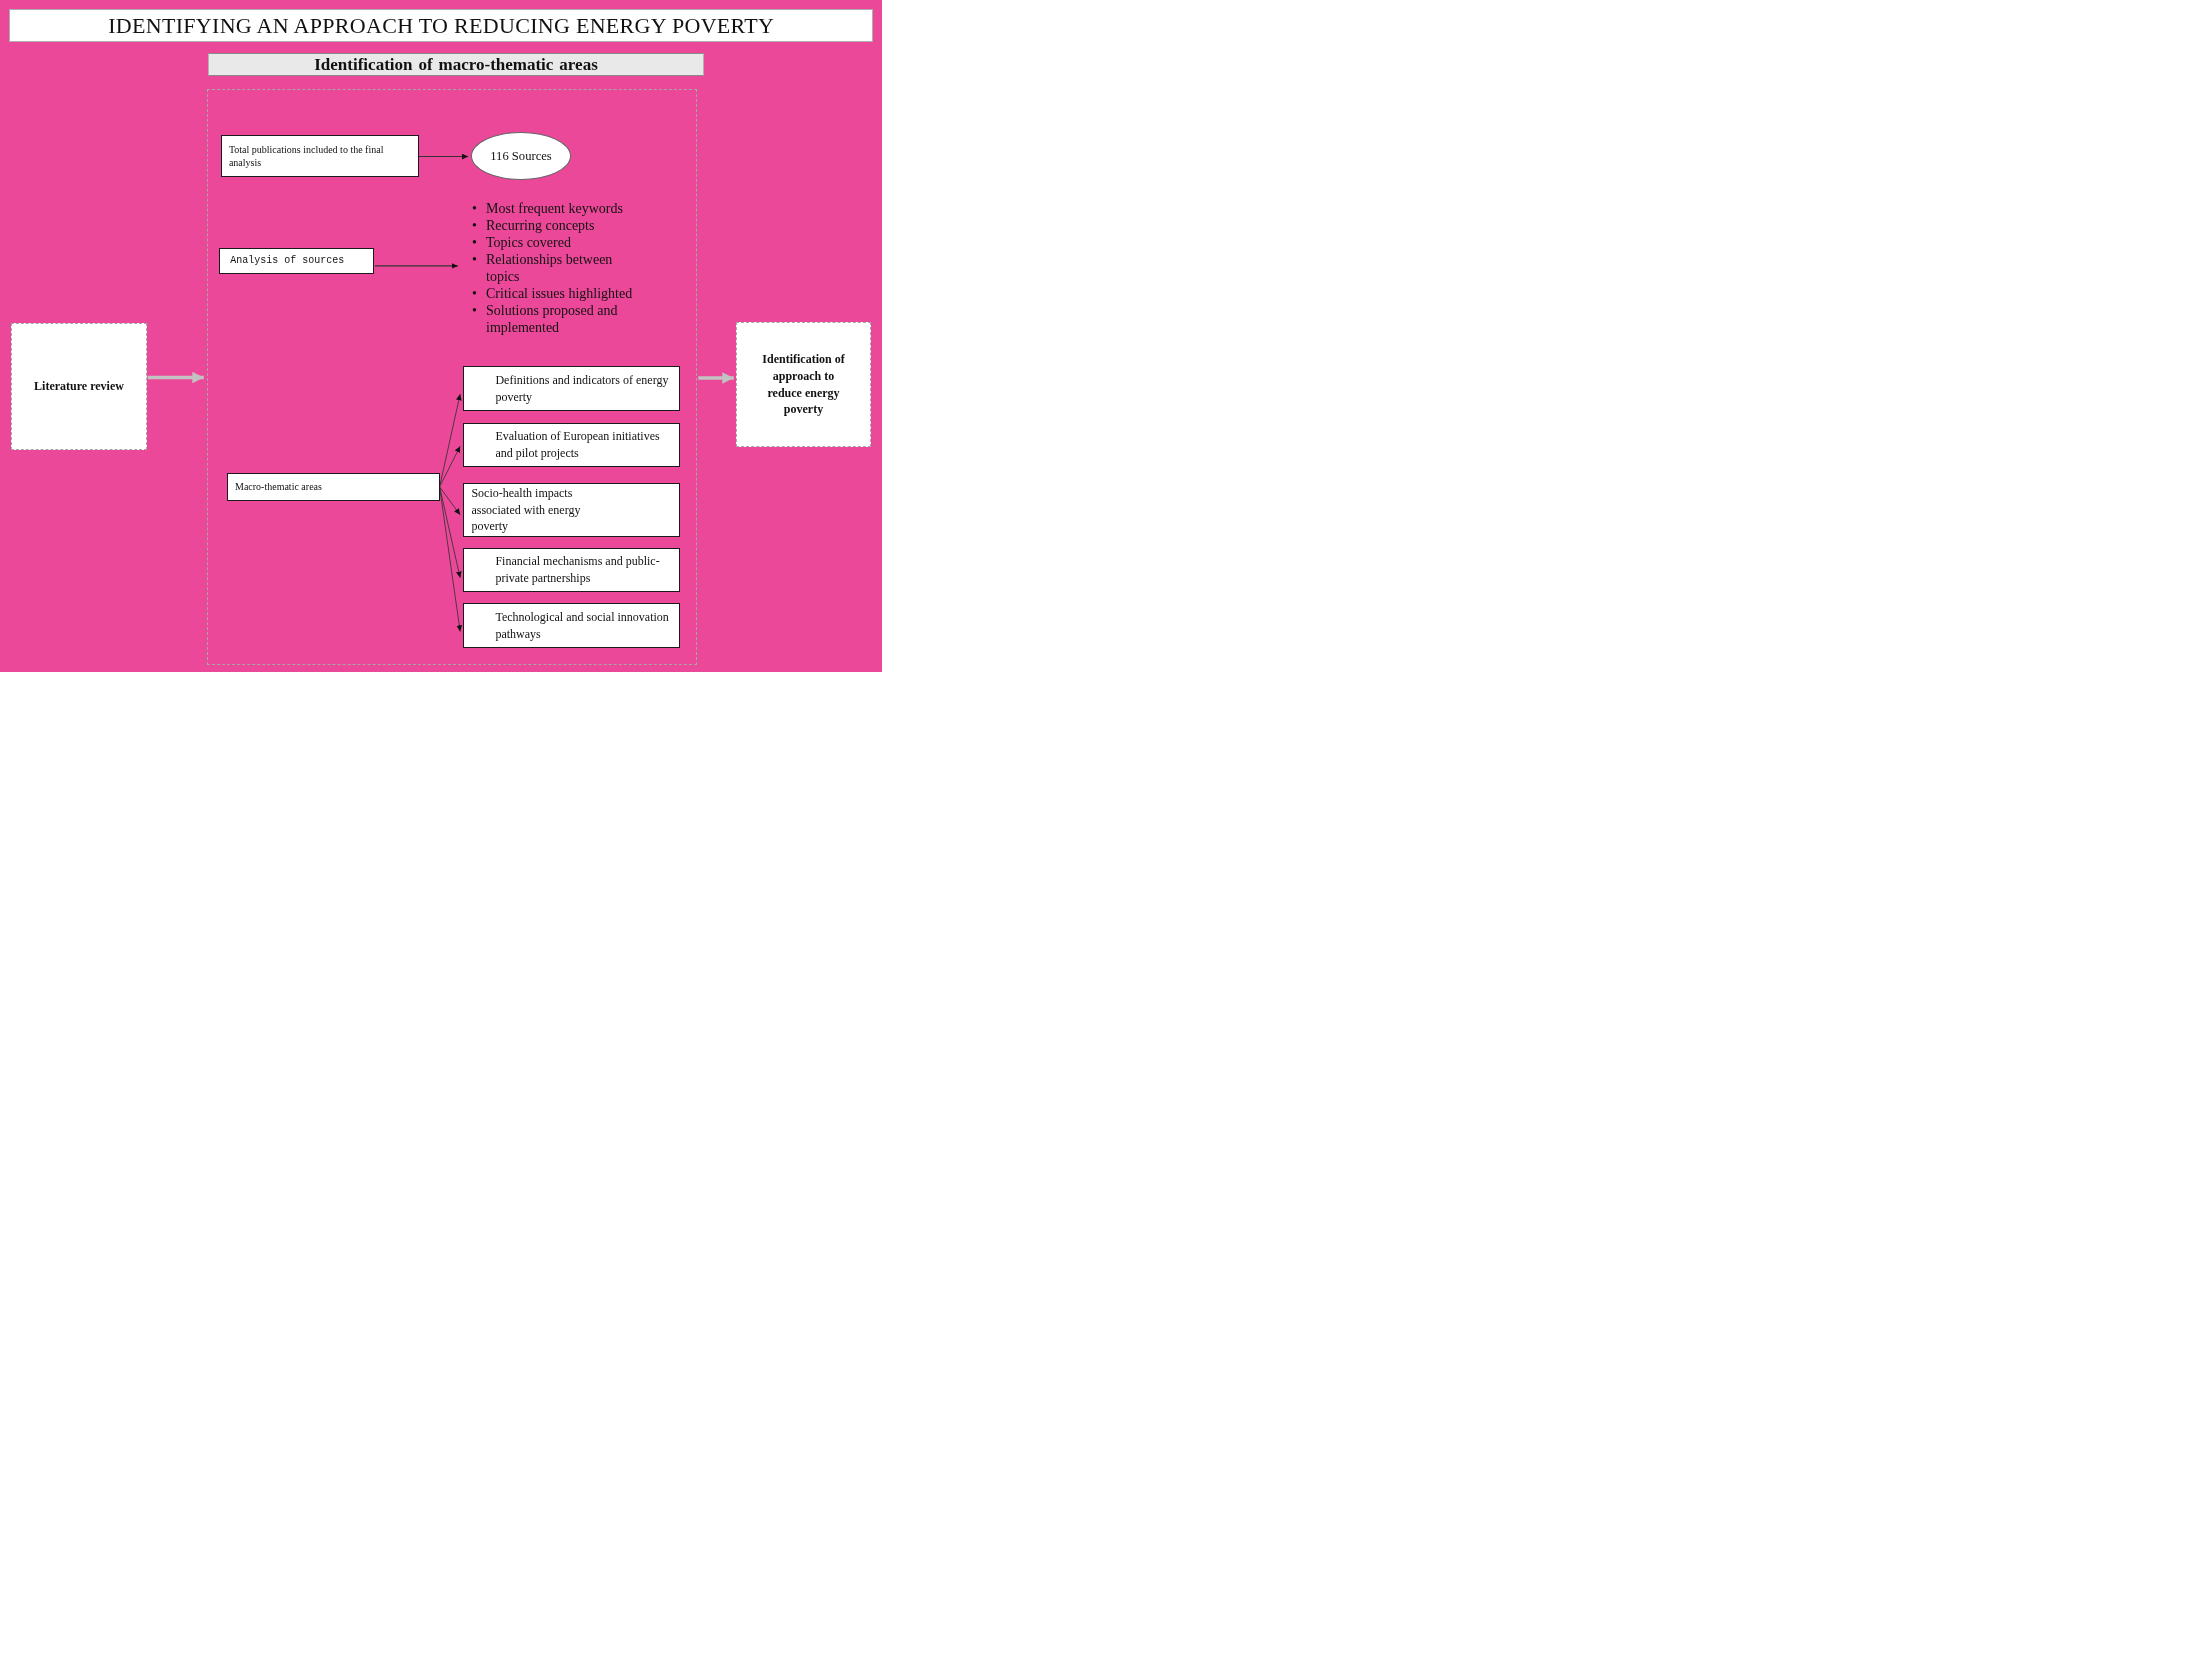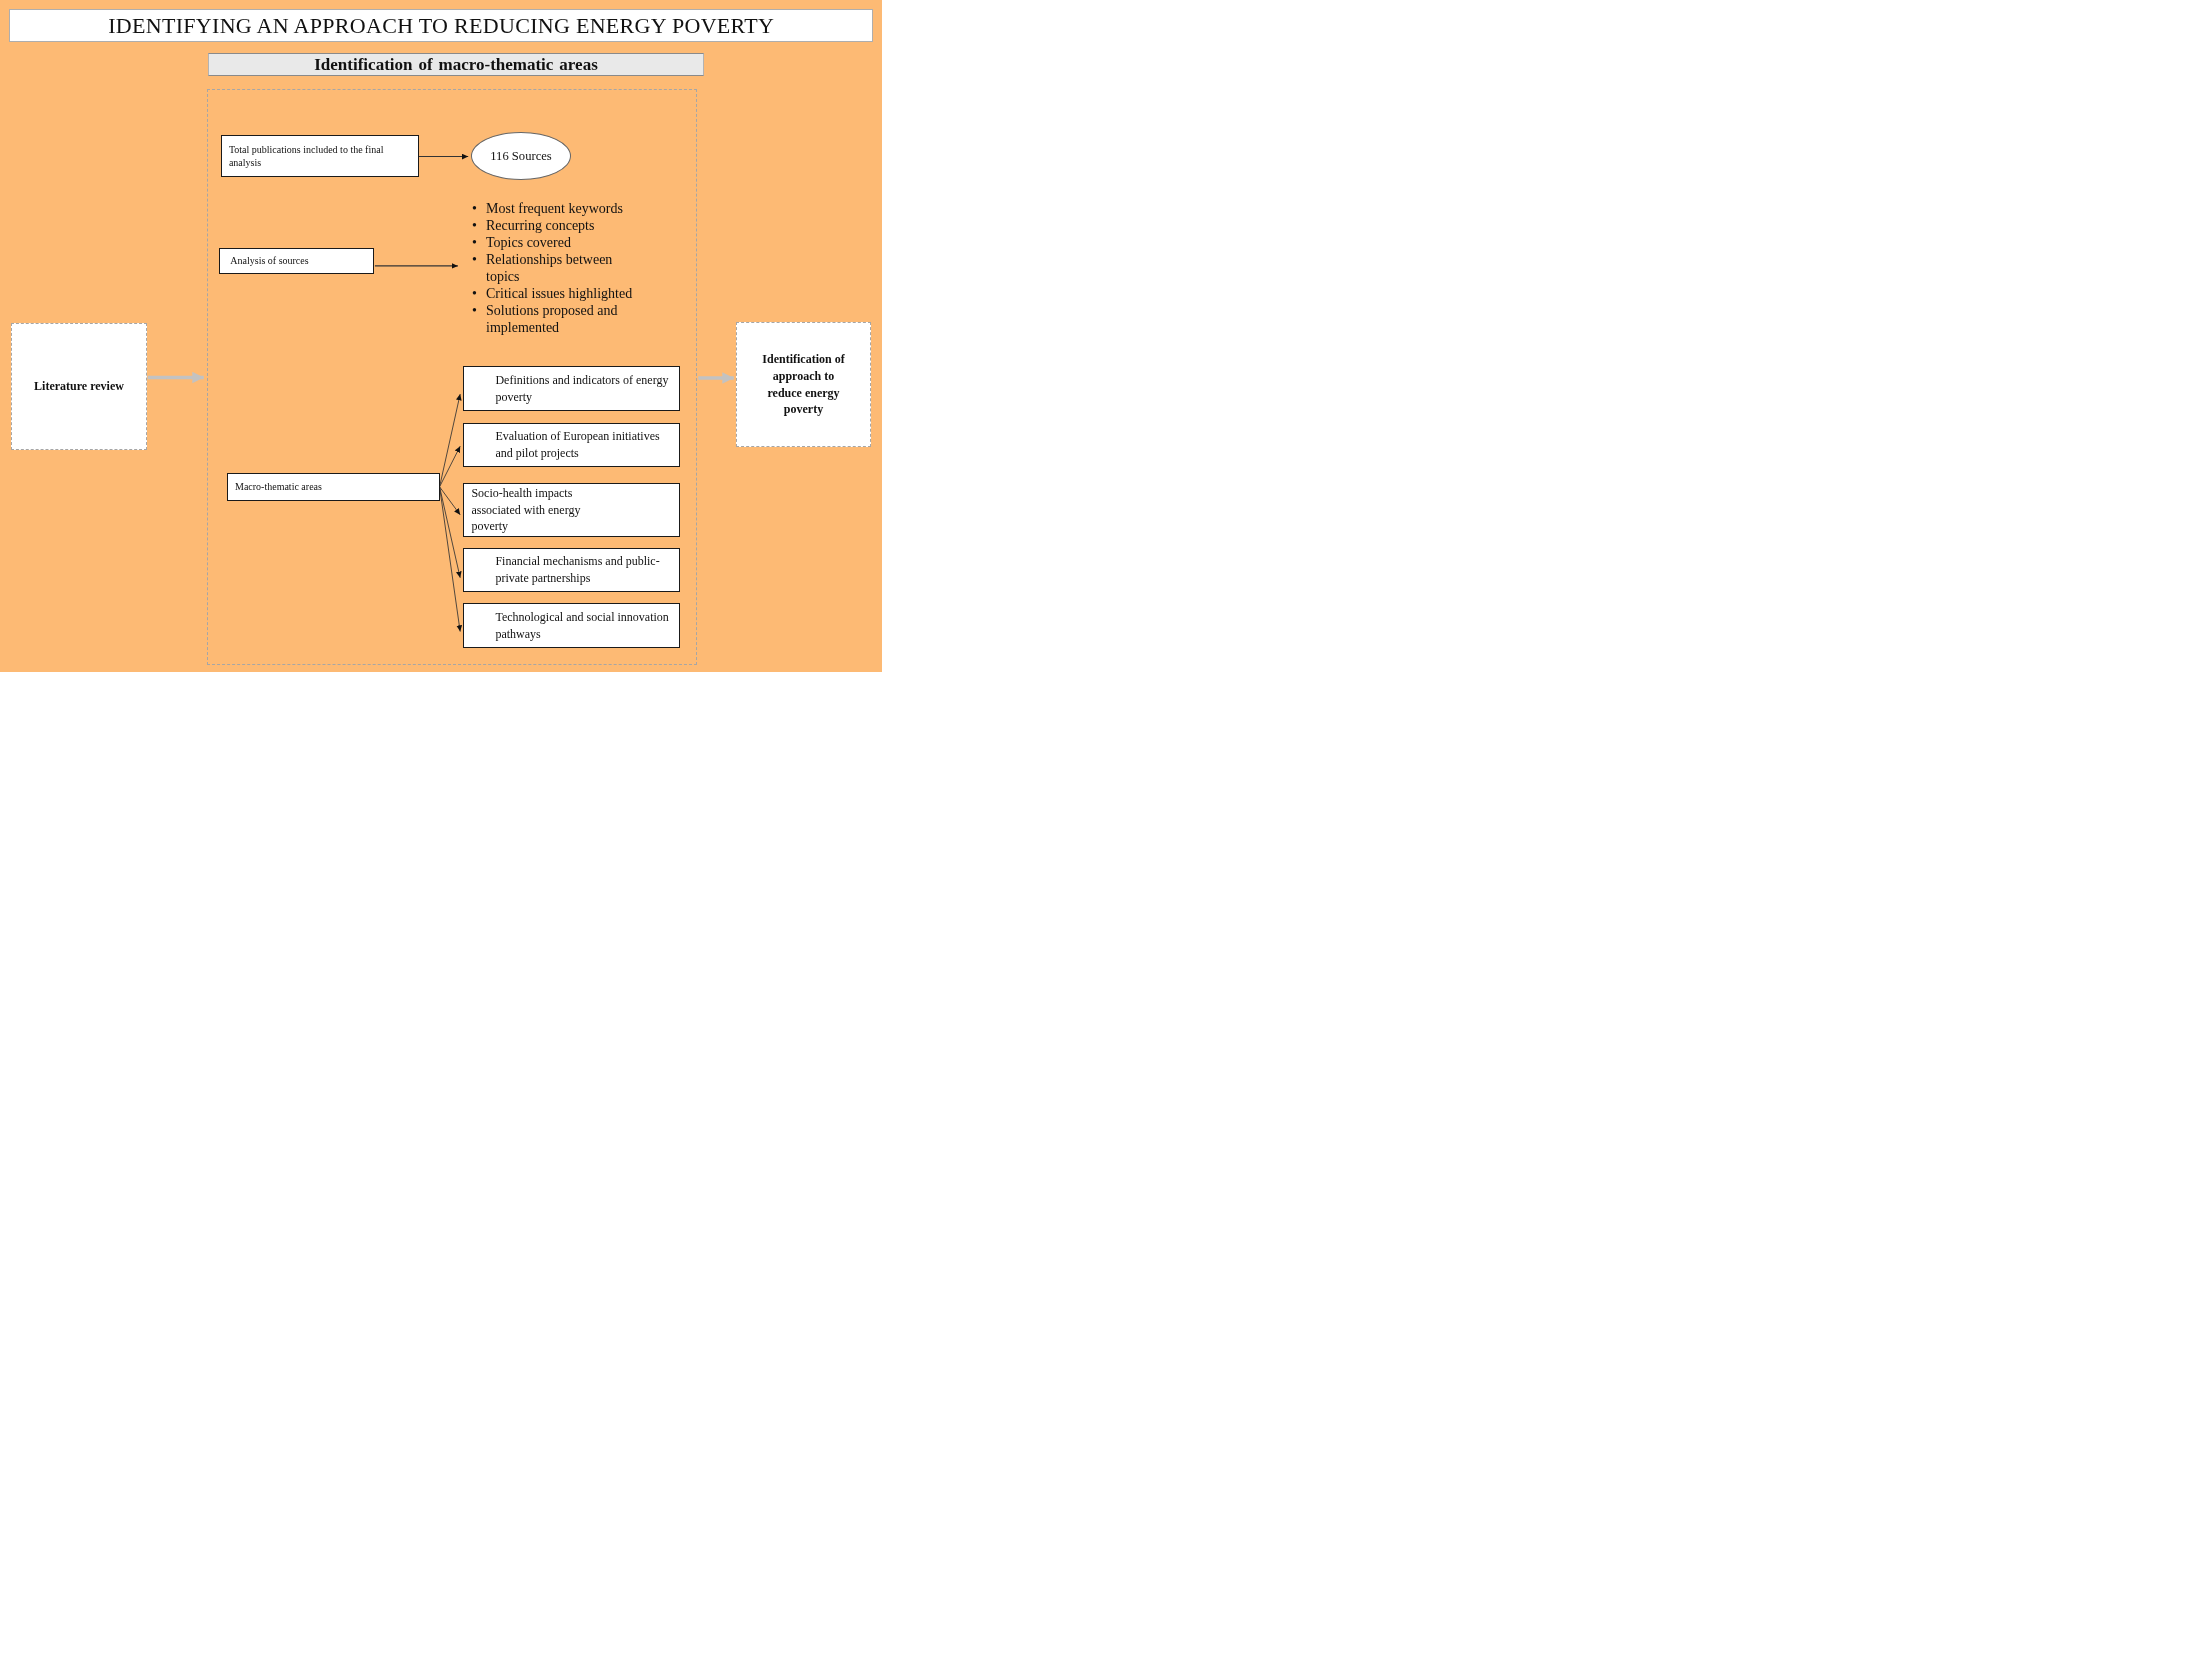--- a/index.html
+++ b/index.html
@@ -7,21 +7,21 @@
     --dashed-border:#a6a6a6;
     --gray-arrow:#c2c2c2;
     --header-fill:#e9e9e9;
     --header-border:#8a8a8a;
     --title-border:#aeaeae;
     --ellipse-border:#666666;
     --text-color:#111111;
   }
   html,body{margin:0;padding:0;background:#ffffff;}
   body{font-family:"Liberation Serif","DejaVu Serif",serif;color:var(--text-color);}
-  #canvas{position:relative;width:882px;height:672px;background:#fdba74;overflow:hidden;}
+  #canvas{position:relative;width:882px;height:672px;background:#ec4899;overflow:hidden;}
 
   .abs{position:absolute;box-sizing:border-box;}
 
   
   .title-box{
     left:9.2px;top:9.2px;width:864px;height:33px;
     border:1.7px solid var(--title-border);
     display:flex;align-items:center;justify-content:center;
     z-index:3;background:#fff;
   }
@@ -50,21 +50,21 @@
 
   
   .pbox{
     border:1.7px solid var(--box-border);
     background:#fff;z-index:3;
     display:flex;align-items:center;
     font-size:10px;line-height:1.32;
   }
   .pub-box{left:221px;top:135px;width:198px;height:42px;padding-left:6.9px;}
   .pub-box span{display:block;max-width:160px;}
-  .analysis-box{left:219px;top:248px;width:155px;height:26px;padding-left:10.3px;}
+  .analysis-box{left:219px;top:248px;width:155px;height:26px;padding-left:10.3px;font-family:Liberation Mono, monospace;}
   .macro-box{left:227px;top:473px;width:213px;height:27.5px;padding-left:7px;}
 
   
   .ellipse{
     left:471px;top:132px;width:100px;height:48px;
     border:1.1px solid var(--ellipse-border);border-radius:50%;
     display:flex;align-items:center;justify-content:center;
     font-size:12.6px;background:#fff;z-index:3;
   }
 

